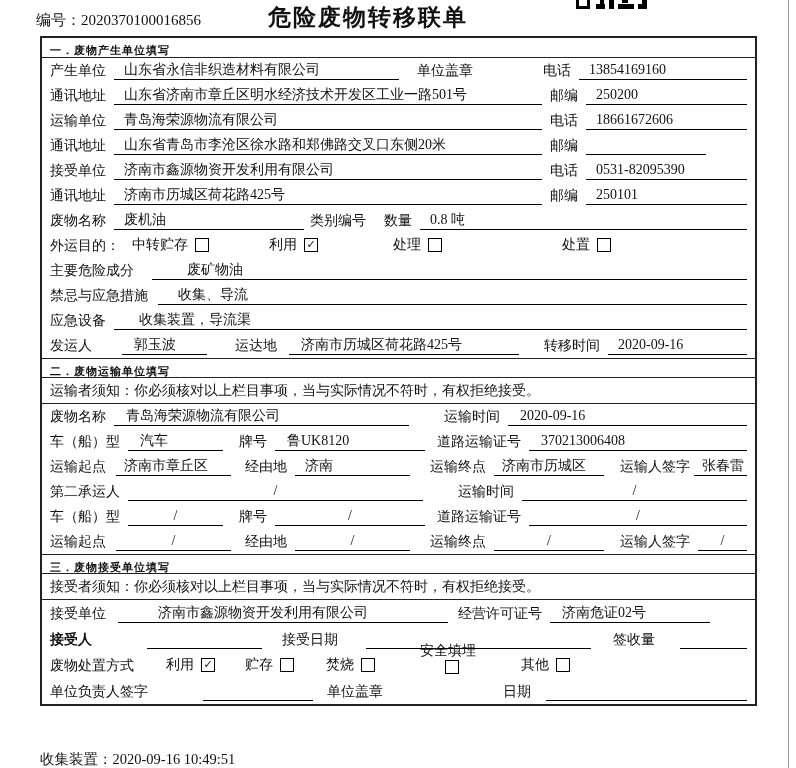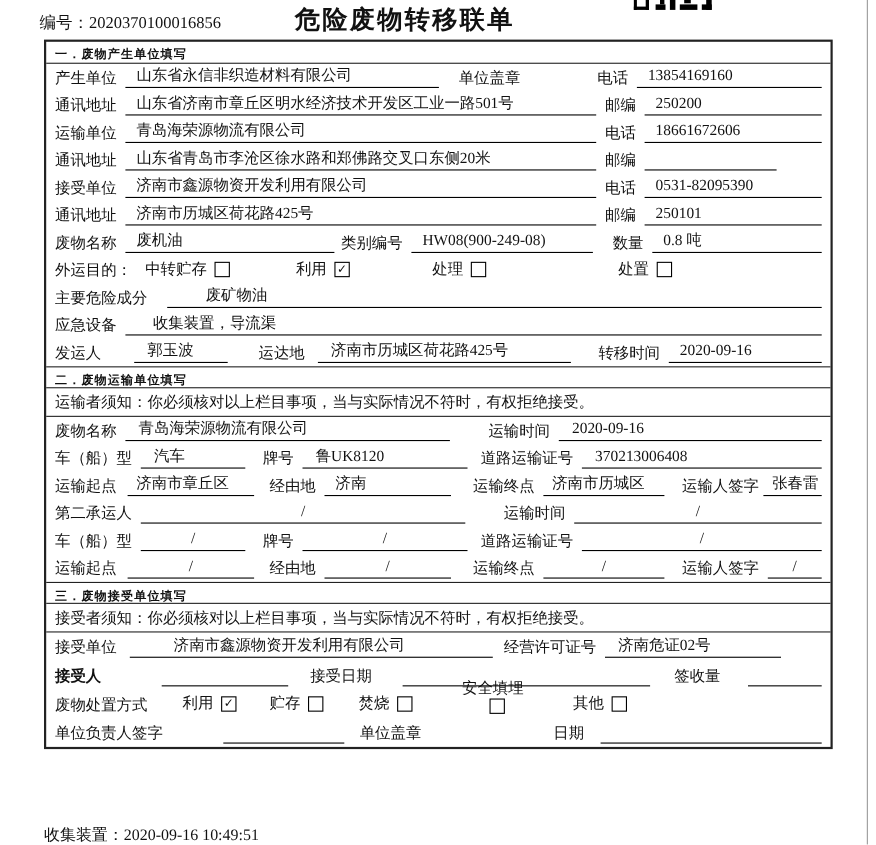--- a/index.html
+++ b/index.html
@@ -92,21 +92,20 @@
         <div class="frow">
           <span class="lab" style="margin-left: 0px;">通讯地址</span>
           <span class="uval" style="width: 428px; margin-left: 8px;">济南市历城区荷花路425号</span>
           <span class="lab" style="margin-left: 8px;">邮编</span>
           <span class="uval flex" style="margin-left: 8px;">250101</span>
         </div>
         <div class="frow">
           <span class="lab" style="margin-left: 0px;">废物名称</span>
           <span class="uval" style="width: 190px; margin-left: 8px;">废机油</span>
           <span class="lab" style="margin-left: 6px;">类别编号</span>
-          <span class="uval" style="width: 165px; margin-left: 8px;">HW08(900-249-08)</span>
           <span class="lab" style="margin-left: 18px;">数量</span>
           <span class="uval flex" style="margin-left: 8px;">0.8 吨</span>
         </div>
         <div class="frow">
           <span class="lab" style="margin-left: 0px;">外运目的：</span>
           <span class="ck" style="margin-left: 12px;">
             <span class="ck-label">中转贮存</span>
             <span class="ck-box"></span>
           </span>
           <span class="ck" style="margin-left: 60px;">
@@ -118,20 +117,24 @@
             <span class="ck-box"></span>
           </span>
           <span class="ck" style="margin-left: 120px;">
             <span class="ck-label">处置</span>
             <span class="ck-box"></span>
           </span>
         </div>
         <div class="frow">
           <span class="lab" style="margin-left: 0px;">主要危险成分</span>
           <span class="uval flex" style="padding-left: 35px; margin-left: 18px;">废矿物油</span>
+        </div>
+        <div class="frow">
+          <span class="lab" style="margin-left: 0px;">禁忌与应急措施</span>
+          <span class="uval flex" style="padding-left: 20px; margin-left: 10px;">收集、导流</span>
         </div>
         <div class="frow">
           <span class="lab" style="margin-left: 0px;">应急设备</span>
           <span class="uval flex" style="padding-left: 25px; margin-left: 8px;">收集装置，导流渠</span>
         </div>
         <div class="frow">
           <span class="lab" style="margin-left: 0px;">发运人</span>
           <span class="uval" style="width: 85px; padding-left: 12px; margin-left: 30px;">郭玉波</span>
           <span class="lab" style="margin-left: 28px;">运达地</span>
           <span class="uval" style="width: 230px; padding-left: 12px; margin-left: 12px;">济南市历城区荷花路425号</span>

